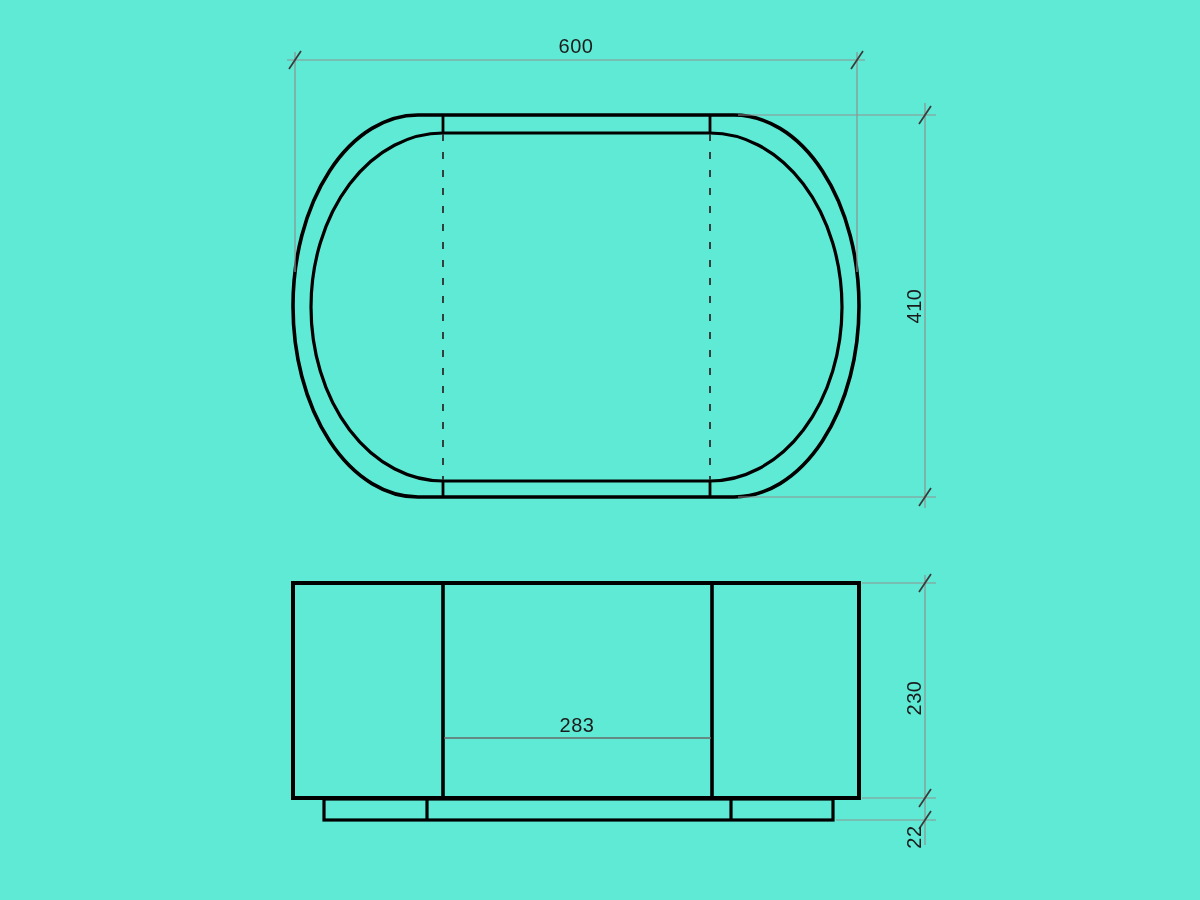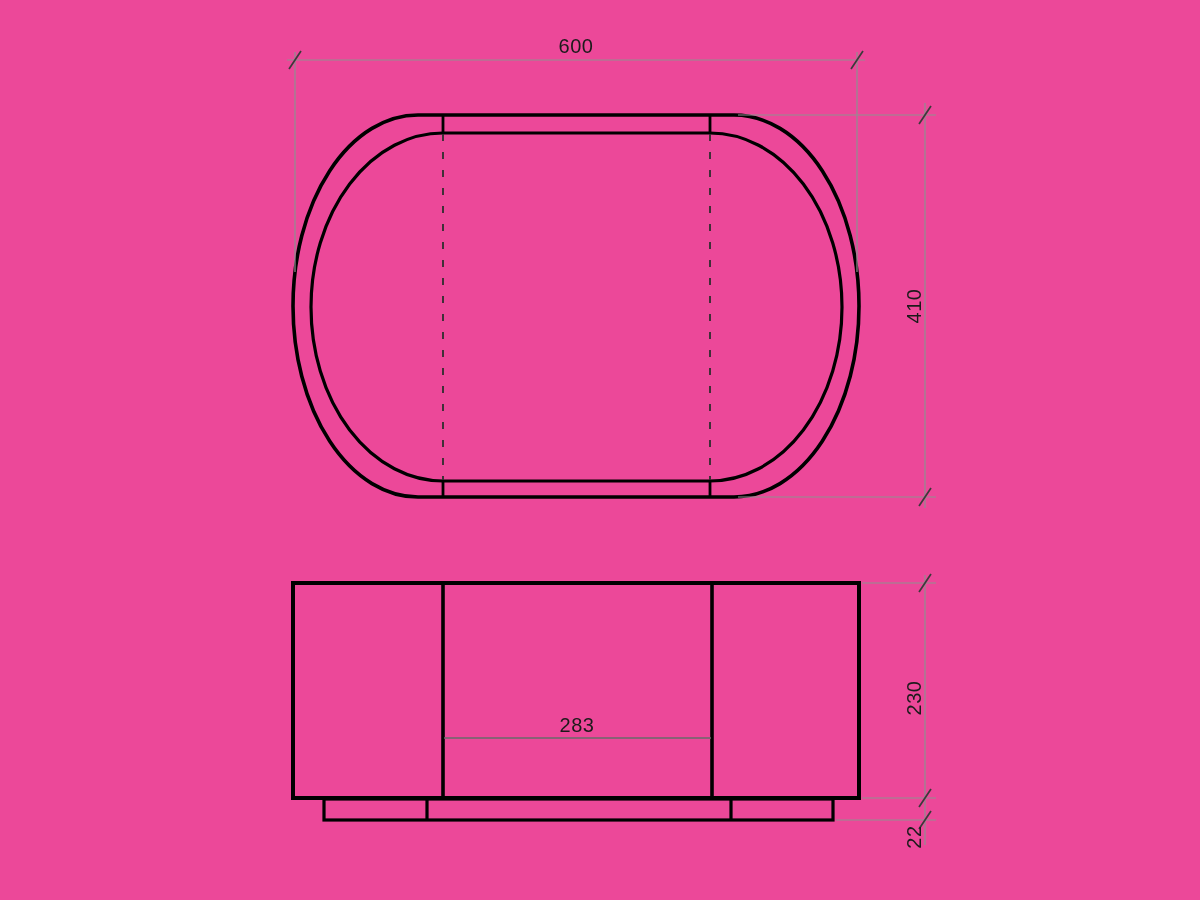--- a/index.html
+++ b/index.html
@@ -8,21 +8,21 @@
     background: #ffffff;
     width: 1200px;
     height: 900px;
     overflow: hidden;
     font-family: "Liberation Sans", sans-serif;
   }
   .stage {
     position: relative;
     width: 1200px;
     height: 900px;
-    background: #ec4899;
+    background: #5eead4;
   }
   svg { display: block; }
 
   
   .ln-outline   { fill: none; stroke: #000000; stroke-width: 3.6; }
   .ln-inner     { fill: none; stroke: #000000; stroke-width: 3.2; }
   .ln-body      { fill: none; stroke: #000000; stroke-width: 4;   }
   .ln-divider   { fill: none; stroke: #000000; stroke-width: 3.6; }
   .ln-plinth    { fill: none; stroke: #000000; stroke-width: 3.2; }
   .ln-seam      { fill: none; stroke: #000000; stroke-width: 2.8; }

